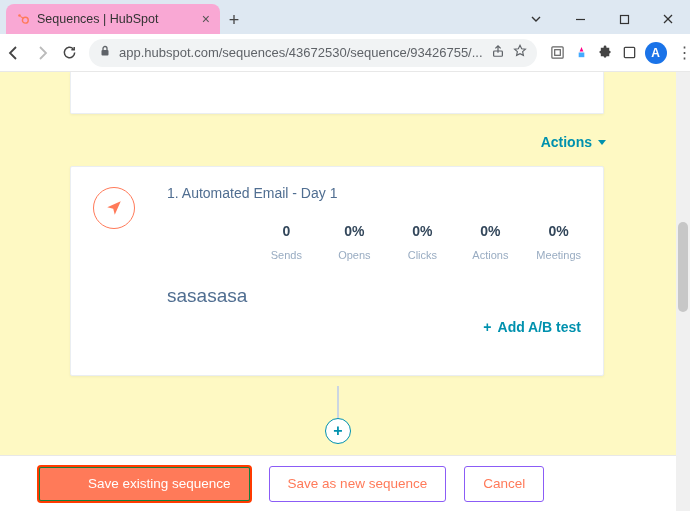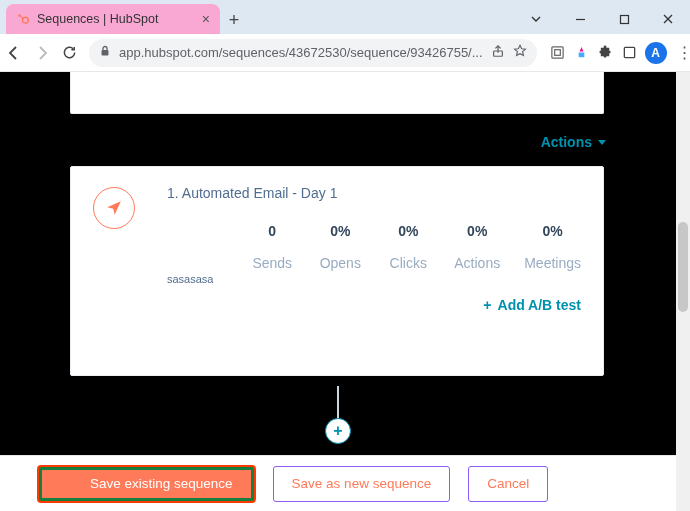--- a/index.html
+++ b/index.html
@@ -22,21 +22,21 @@
   .nbtn.disabled { color:#bbb; }
   .urlbar { flex:1; height:28px; background:#f1f3f4; border-radius:14px; display:flex; align-items:center; padding:0 10px; font-size:13px; color:#5f6368; gap:8px; }
   .urlbar .lock { color:#5f6368; }
   .urlbar .text { flex:1; white-space:nowrap; overflow:hidden; text-overflow:ellipsis; }
   .ext-icons { display:flex; gap:6px; align-items:center; }
   .ext { width:18px; height:18px; display:flex; align-items:center; justify-content:center; }
   .avatar { width:22px; height:22px; border-radius:50%; background:#1a73e8; color:#fff; display:flex; align-items:center; justify-content:center; font-size:12px; font-weight:600; }
   .menu3 { width:24px; display:flex; align-items:center; justify-content:center; color:#555; }
 
   
-  .viewport { height: calc(511px - 34px - 38px); background:#000000; position:relative; overflow:hidden; }
+  .viewport { height: calc(511px - 34px - 38px); background:#fef9c3; position:relative; overflow:hidden; }
   .vscroll { position:absolute; right:0; top:0; bottom:0; width:14px; background:#f0f0f0; }
   .vscroll .thumb { position:absolute; left:2px; right:2px; top:150px; height:90px; background:#c7c7c7; border-radius:5px; }
 
   .topcard-shadow { position:absolute; left:70px; top:0; width:534px; height:42px; background:#fff; border:1px solid #eaeef2; border-top:none; border-radius:0 0 2px 2px; box-shadow:0 1px 3px rgba(0,0,0,0.05); }
 
   .actions-row { position:absolute; right:84px; top:62px; }
   .actions-btn { color:#0091ae; font-weight:600; font-size:14px; display:flex; align-items:center; gap:6px; }
   .caret-down { width:0; height:0; border-left:4px solid transparent; border-right:4px solid transparent; border-top:5px solid #0091ae; }
 
   .stepcard { position:absolute; left:70px; top:94px; width:534px; height:210px; background:#fff; border:1px solid #eaeef2; border-radius:2px; box-shadow:0 1px 3px rgba(0,0,0,0.05); padding:18px 22px 14px 22px; }
@@ -46,32 +46,32 @@
   .version-row { display:flex; align-items:center; margin-top:14px; gap:10px; }
   .togglebox { display:flex; width:42px; height:22px; border:1px solid #cbd6e2; border-radius:4px; overflow:hidden; box-shadow:0 1px 2px rgba(0,0,0,0.08);}
   .toggle-a { flex:1; background:#fff; }
   .toggle-b { flex:1; background:#eef3f8; display:flex; align-items:center; justify-content:center; color:#99acc2; }
   .version-label { color:#506e91; font-size:14px; }
   .kebab { margin-left:auto; color:#99acc2; font-size:18px; letter-spacing:2px; }
 
   .stats { display:flex; justify-content:flex-end; gap:24px; margin-top:22px; }
   .stat { text-align:center; min-width:44px; }
   .stat .val { color:#33475b; font-weight:600; font-size:14px; }
-  .stat .lbl { color:#99acc2; font-size:14px; margin-top:16px; }
-
-  .preview { color:#506e91; font-size:11px; margin-top:2px; }
+  .stat .lbl { color:#99acc2; font-size:11px; margin-top:10px; }
+
+  .preview { color:#506e91; font-size:19px; margin-top:24px; }
   .addab { display:flex; justify-content:flex-end; margin-top:12px; }
   .addab-btn { color:#0091ae; font-weight:600; font-size:14px; display:flex; align-items:center; gap:6px; }
 
   .connector { position:absolute; left:337px; top:314px; width:1.5px; height:32px; background:#cbd6e2; }
   .addcircle { position:absolute; left:325px; top:346px; width:26px; height:26px; border:1.5px solid #0091ae; border-radius:50%; background:#fff; display:flex; align-items:center; justify-content:center; color:#0091ae; font-size:16px; font-weight:600; }
 
   .footer { position:absolute; left:0; right:14px; bottom:0; height:56px; background:#fff; border-top:1px solid #e8e8e8; display:flex; align-items:center; padding:0 38px; gap:18px; }
   .btn { height:36px; padding:0 18px; border-radius:3px; font-size:13.5px; font-weight:500; display:flex; align-items:center; justify-content:center; cursor:pointer; }
-  .btn-primary { background:#ff7a59; color:#fff; border:4px solid #15803d; outline:2px solid #ff3a00; outline-offset:-1px;padding-left:48px;}
+  .btn-primary { background:#ff7a59; color:#fff; border:2px solid #15803d; outline:2px solid #ff3a00; outline-offset:-1px;padding-left:48px;}
   .btn-outline { background:#fff; color:#ff7a59; border:1px solid #8b5cf6;justify-content:center; }
 </style>
 </head>
 <body>
 
 <div class="titlebar">
   <div class="tab">
     <span class="favicon">
       <svg width="14" height="14" viewBox="0 0 24 24">
           <circle cx="6" cy="6" r="2.2" fill="#ff7a59"></circle>

